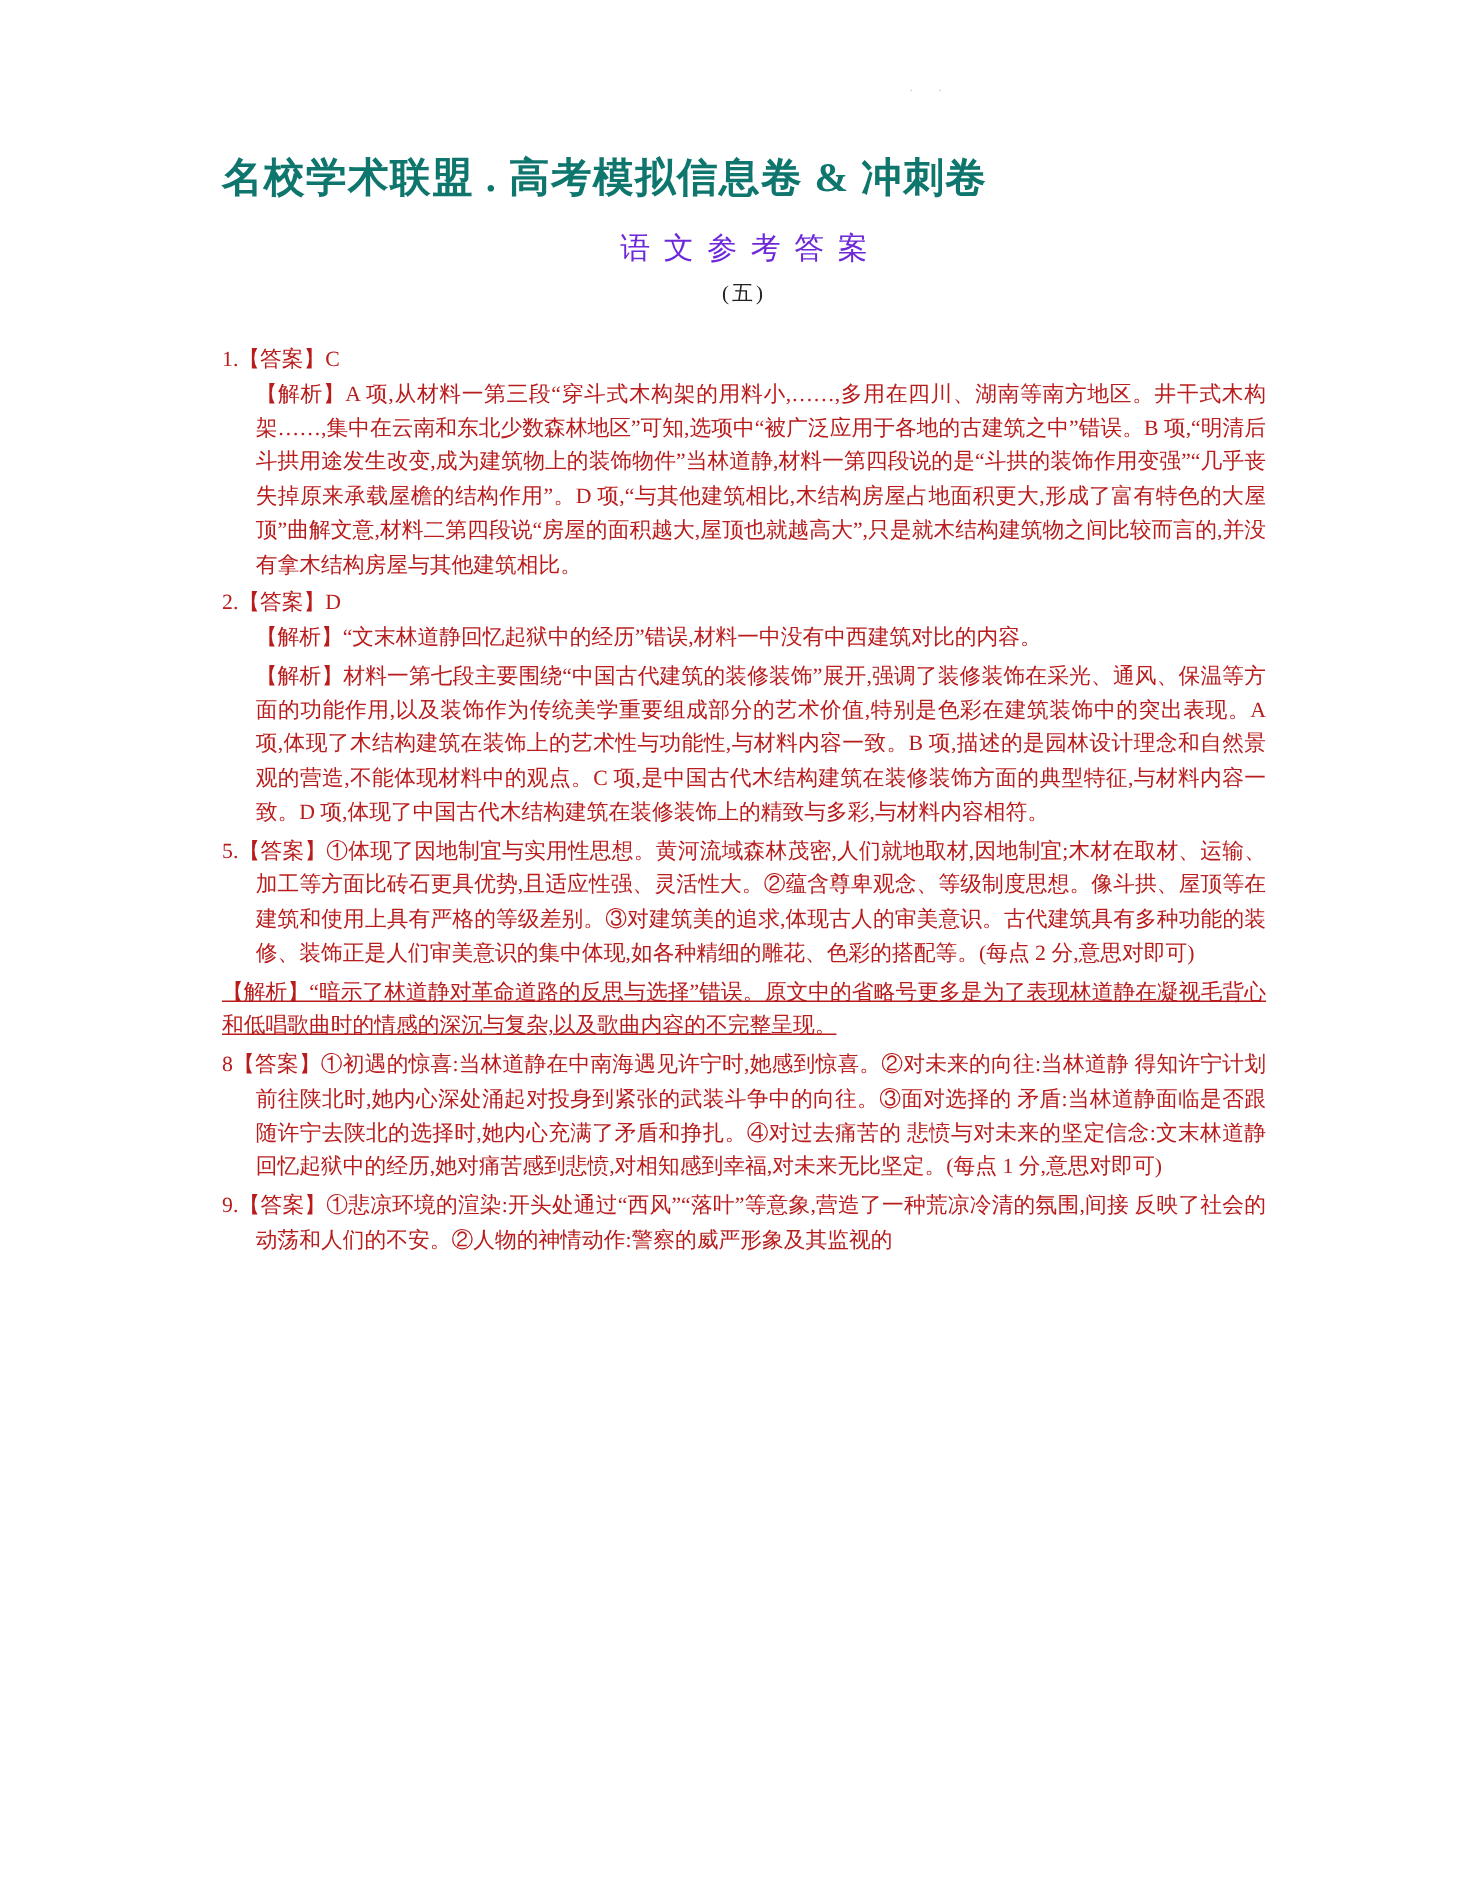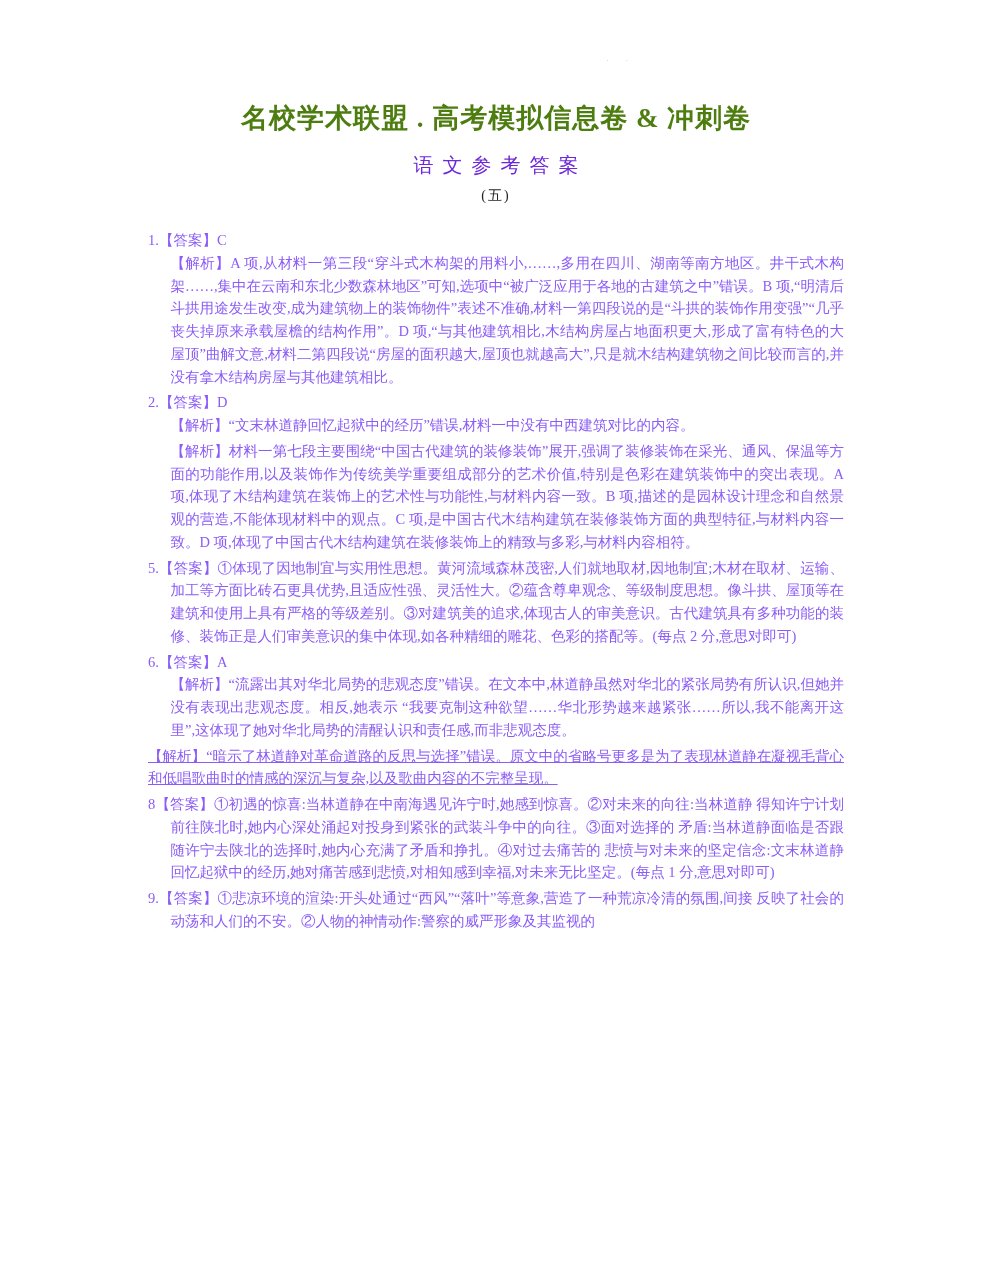--- a/index.html
+++ b/index.html
@@ -14,26 +14,25 @@
     overflow: hidden;
     font-family: "Liberation Serif", "DejaVu Serif", serif;
     color: #1c1c1c;
   }
   .page {
     box-sizing: border-box;
     width: 982px;
     padding: 100px 138px 20px 148px;
   }
   .doc-title {
-    text-align: center;
     font-size: 27px;
     font-weight: bold;
     letter-spacing: 1px;
     margin: 0 0 16px 0;
-    color: #4d7c0f;
+    color: #0f766e;
   }
   .doc-subtitle {
     text-align: center;
     font-size: 20px;
     font-weight: normal;
     letter-spacing: 9px;
     text-indent: 9px;
     margin: 0 0 8px 0;
     color: #6d28d9;
   }
@@ -42,21 +41,21 @@
     font-size: 14px;
     letter-spacing: 2px;
     margin: 0 0 24px 0;
     color: #222222;
   }
   .item {
     font-size: 14.5px;
     line-height: 1.57;
     text-align: justify;
     margin: 0 0 3px 0;
-    color: #8b5cf6;
+    color: #b91c1c;
   }
   .item p { margin: 0; }
   .hang {
     padding-left: 1.55em;
     text-indent: -1.55em;
   }
   .ind {
     padding-left: 1.55em;
   }
   .flush {
@@ -79,41 +78,37 @@
 <span class="artifact">· ·</span>
 
 <div class="page">
 
   <h1 class="doc-title">名校学术联盟 . 高考模拟信息卷 &amp; 冲刺卷</h1>
   <h2 class="doc-subtitle">语文参考答案</h2>
   <div class="paper-no">(五)</div>
 
   <section class="item">
     <p class="hang">1.【答案】C</p>
-    <p class="ind">【解析】A 项,从材料一第三段“穿斗式木构架的用料小,……,多用在四川、湖南等南方地区。井干式木构架……,集中在云南和东北少数森林地区”可知,选项中“被广泛应用于各地的古建筑之中”错误。B 项,“明清后斗拱用途发生改变,成为建筑物上的装饰物件”表述不准确,材料一第四段说的是“斗拱的装饰作用变强”“几乎丧失掉原来承载屋檐的结构作用”。D 项,“与其他建筑相比,木结构房屋占地面积更大,形成了富有特色的大屋顶”曲解文意,材料二第四段说“房屋的面积越大,屋顶也就越高大”,只是就木结构建筑物之间比较而言的,并没有拿木结构房屋与其他建筑相比。</p>
+    <p class="ind">【解析】A 项,从材料一第三段“穿斗式木构架的用料小,……,多用在四川、湖南等南方地区。井干式木构架……,集中在云南和东北少数森林地区”可知,选项中“被广泛应用于各地的古建筑之中”错误。B 项,“明清后斗拱用途发生改变,成为建筑物上的装饰物件”当林道静,材料一第四段说的是“斗拱的装饰作用变强”“几乎丧失掉原来承载屋檐的结构作用”。D 项,“与其他建筑相比,木结构房屋占地面积更大,形成了富有特色的大屋顶”曲解文意,材料二第四段说“房屋的面积越大,屋顶也就越高大”,只是就木结构建筑物之间比较而言的,并没有拿木结构房屋与其他建筑相比。</p>
   </section>
 
   <section class="item">
     <p class="hang">2.【答案】D</p>
     <p class="ind">【解析】“文末林道静回忆起狱中的经历”错误,材料一中没有中西建筑对比的内容。</p>
   </section>
 
   <section class="item">
     <p class="ind">【解析】材料一第七段主要围绕“中国古代建筑的装修装饰”展开,强调了装修装饰在采光、通风、保温等方面的功能作用,以及装饰作为传统美学重要组成部分的艺术价值,特别是色彩在建筑装饰中的突出表现。A 项,体现了木结构建筑在装饰上的艺术性与功能性,与材料内容一致。B 项,描述的是园林设计理念和自然景观的营造,不能体现材料中的观点。C 项,是中国古代木结构建筑在装修装饰方面的典型特征,与材料内容一致。D 项,体现了中国古代木结构建筑在装修装饰上的精致与多彩,与材料内容相符。</p>
   </section>
 
 
   <section class="item">
     <p class="hang">5.【答案】①体现了因地制宜与实用性思想。黄河流域森林茂密,人们就地取材,因地制宜;木材在取材、运输、加工等方面比砖石更具优势,且适应性强、灵活性大。②蕴含尊卑观念、等级制度思想。像斗拱、屋顶等在建筑和使用上具有严格的等级差别。③对建筑美的追求,体现古人的审美意识。古代建筑具有多种功能的装修、装饰正是人们审美意识的集中体现,如各种精细的雕花、色彩的搭配等。(每点 2 分,意思对即可)</p>
   </section>
 
-  <section class="item">
-    <p class="hang">6.【答案】A</p>
-    <p class="ind">【解析】“流露出其对华北局势的悲观态度”错误。在文本中,林道静虽然对华北的紧张局势有所认识,但她并没有表现出悲观态度。相反,她表示 “我要克制这种欲望……华北形势越来越紧张……所以,我不能离开这里”,这体现了她对华北局势的清醒认识和责任感,而非悲观态度。</p>
-  </section>
 
   <section class="item">
     <p class="flush">【解析】“暗示了林道静对革命道路的反思与选择”错误。原文中的省略号更多是为了表现林道静在凝视毛背心和低唱歌曲时的情感的深沉与复杂,以及歌曲内容的不完整呈现。</p>
   </section>
 
   <section class="item">
     <p class="hang">8【答案】①初遇的惊喜:当林道静在中南海遇见许宁时,她感到惊喜。②对未来的向往:当林道静 得知许宁计划前往陕北时,她内心深处涌起对投身到紧张的武装斗争中的向往。③面对选择的 矛盾:当林道静面临是否跟随许宁去陕北的选择时,她内心充满了矛盾和挣扎。④对过去痛苦的 悲愤与对未来的坚定信念:文末林道静回忆起狱中的经历,她对痛苦感到悲愤,对相知感到幸福,对未来无比坚定。(每点 1 分,意思对即可)</p>
   </section>
 
   <section class="item">

